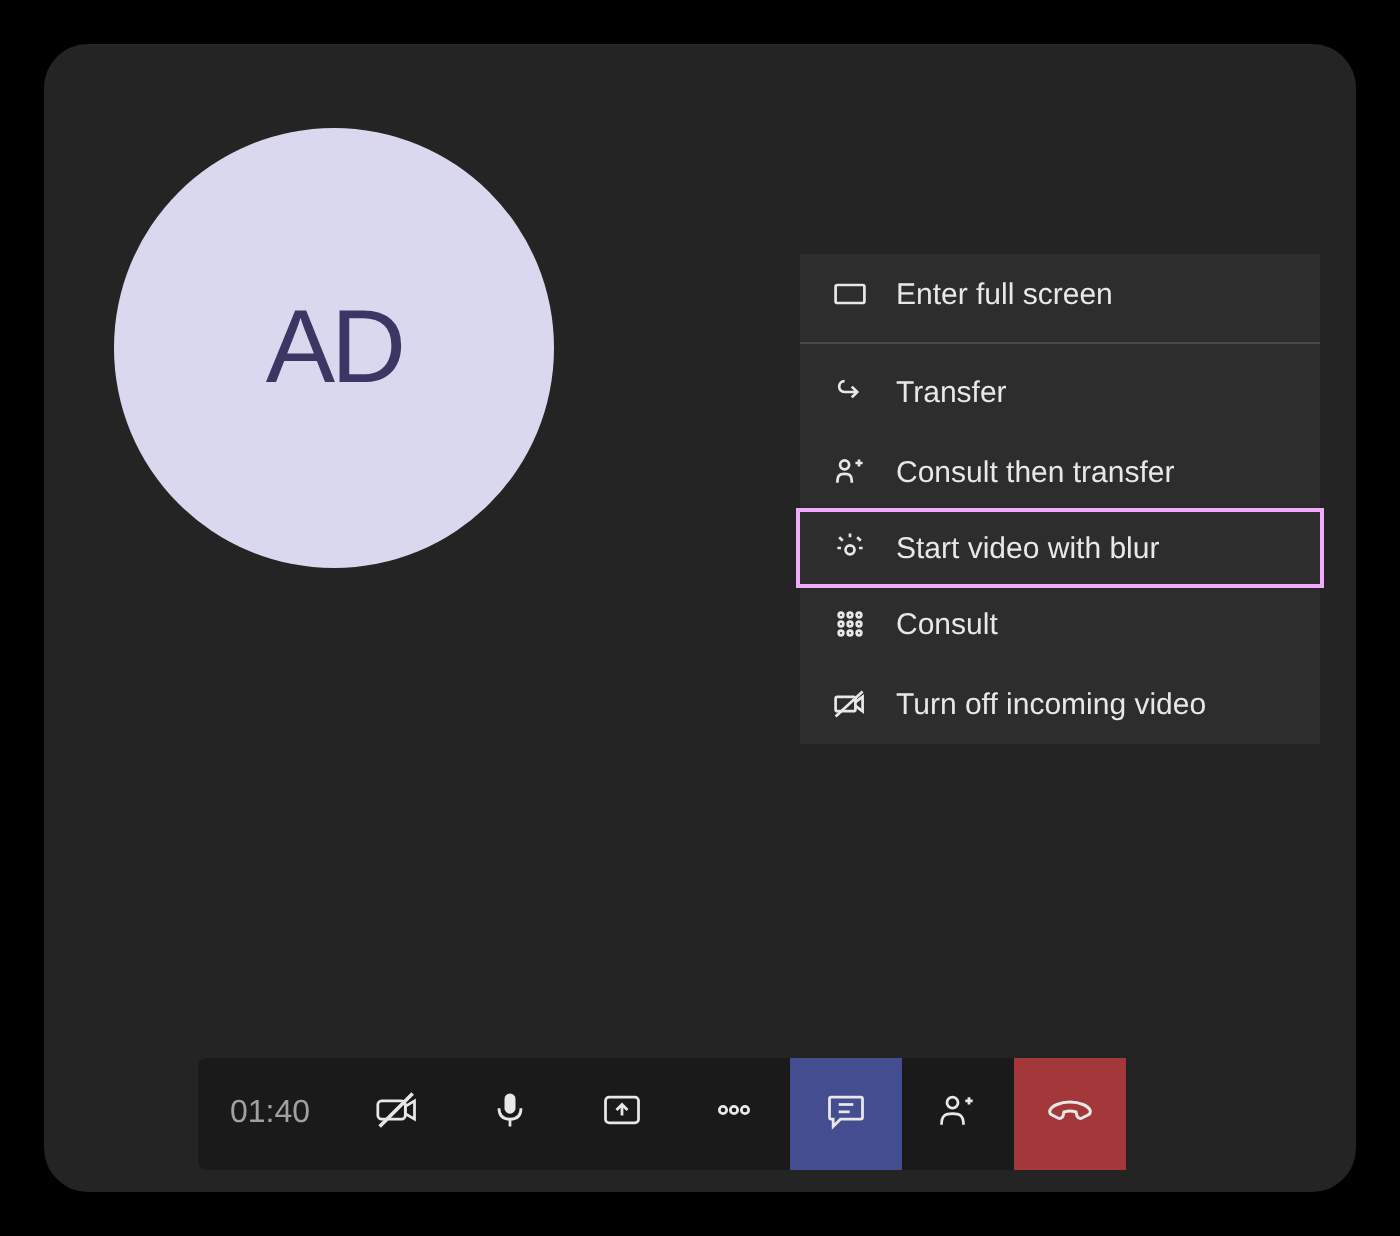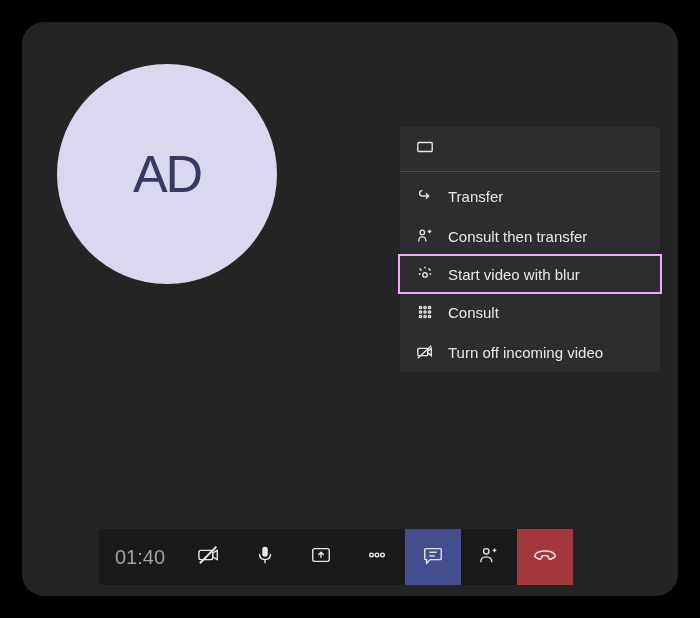--- a/index.html
+++ b/index.html
@@ -95,21 +95,21 @@
       display: flex;
       align-items: center;
       height: 56px;
       background: #1a1a1a;
       border-radius: 4px;
     }
     
     .timer {
       padding: 0 16px;
       color: #a0a0a0;
-      font-size: 20px;
+      font-size: 16px;
       font-weight: 400;
     }
     
     .toolbar-button {
       width: 56px;
       height: 56px;
       display: flex;
       align-items: center;
       justify-content: center;
       cursor: pointer;
@@ -141,20 +141,21 @@
 
   <div class="context-menu">
 
 
     <div class="menu-item">
       <span class="menu-icon">
         <svg viewBox="0 0 20 20" width="18" height="18">
           <rect x="2" y="5" width="16" height="10" rx="1"></rect>
         </svg>
       </span>
+      <span>Enter full screen</span>
     </div>
 
     <div class="menu-divider"></div>
 
 
     <div class="menu-item">
       <span class="menu-icon">
         <svg viewBox="0 0 20 20" width="18" height="18">
           <path d="M7 4 C3 4 3 10 7 10 M7 10 L14 10 M11 7 L14 10 L11 13"></path>
         </svg>

